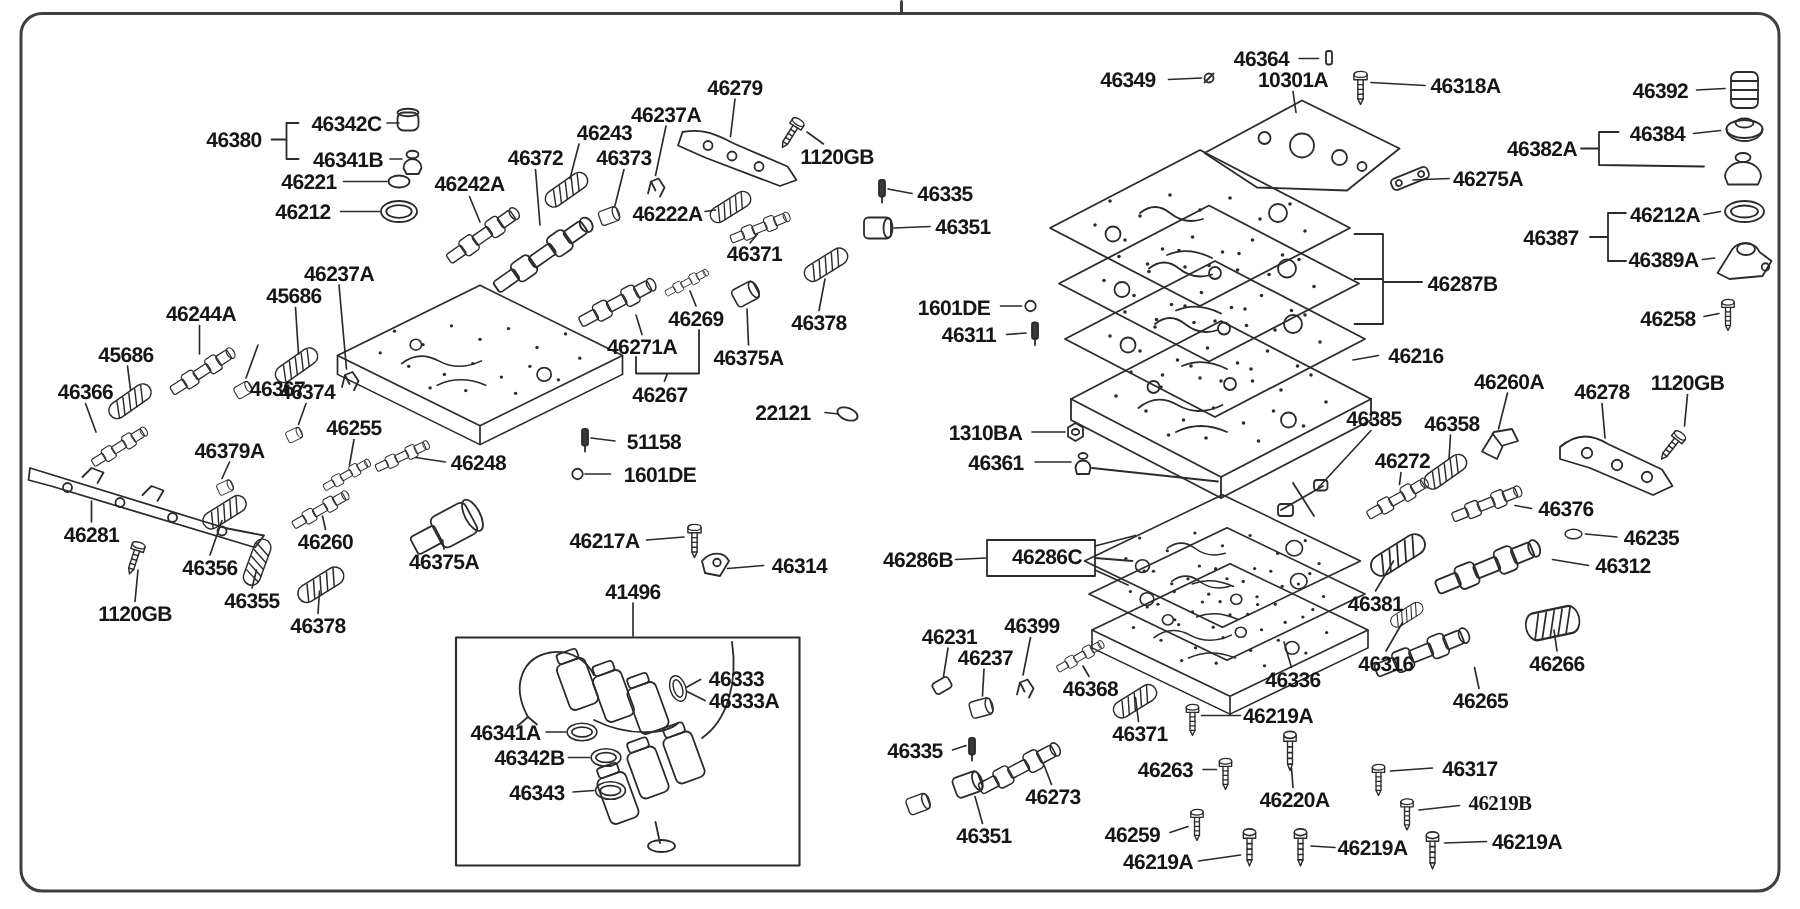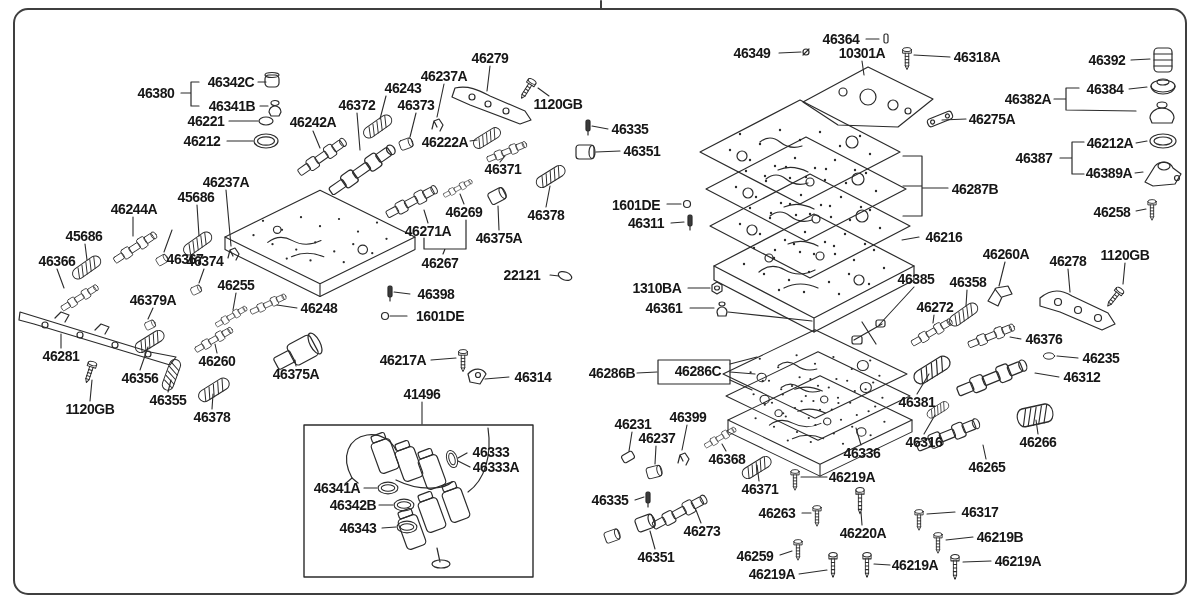--- a/index.html
+++ b/index.html
@@ -437,21 +437,21 @@
       <span class="lbl" style="left: 630px; top: 129px;">46335</span>
       <span class="lbl" style="left: 642px; top: 151px;">46351</span>
       <span class="lbl" style="left: 445px; top: 142px;">46222A</span>
       <span class="lbl" style="left: 503px; top: 169px;">46371</span>
       <span class="lbl" style="left: 464px; top: 212px;">46269</span>
       <span class="lbl" style="left: 546px; top: 215px;">46378</span>
       <span class="lbl" style="left: 428px; top: 231px;">46271A</span>
       <span class="lbl" style="left: 499px; top: 238px;">46375A</span>
       <span class="lbl" style="left: 440px; top: 263px;">46267</span>
       <span class="lbl" style="left: 522px; top: 275px;">22121</span>
-      <span class="lbl" style="left: 436px; top: 294px;">46398</span>
+      <span class="lbl" style="left: 436px; top: 294px;">51158</span>
       <span class="lbl" style="left: 440px; top: 316px;">1601DE</span>
       <span class="lbl" style="left: 226px; top: 182px;">46237A</span>
       <span class="lbl" style="left: 196px; top: 197px;">45686</span>
       <span class="lbl" style="left: 134px; top: 209px;">46244A</span>
       <span class="lbl" style="left: 185px; top: 222px; margin-top: 37px;">46367</span>
       <span class="lbl" style="left: 84px; top: 236px;">45686</span>
       <span class="lbl" style="left: 57px; top: 261px;">46366</span>
       <span class="lbl" style="left: 205px; top: 261px;">46374</span>
       <span class="lbl" style="left: 236px; top: 285px;">46255</span>
       <span class="lbl" style="left: 153px; top: 300px;">46379A</span>
@@ -513,17 +513,17 @@
       <span class="lbl" style="left: 610px; top: 500px;">46335</span>
       <span class="lbl" style="left: 702px; top: 531px;">46273</span>
       <span class="lbl" style="left: 656px; top: 557px;">46351</span>
       <span class="lbl" style="left: 777px; top: 513px;">46263</span>
       <span class="lbl" style="left: 852px; top: 477px;">46219A</span>
       <span class="lbl" style="left: 863px; top: 533px;">46220A</span>
       <span class="lbl" style="left: 755px; top: 556px;">46259</span>
       <span class="lbl" style="left: 772px; top: 574px;">46219A</span>
       <span class="lbl" style="left: 915px; top: 565px;">46219A</span>
       <span class="lbl" style="left: 980px; top: 512px;">46317</span>
-      <span class="lbl" style="left: 1000px; top: 537px;">46219B</span>
+      <span class="lbl" style="left: 1000px; top: 537px; font-family: Liberation Serif, serif;">46219B</span>
       <span class="lbl" style="left: 1018px; top: 561px;">46219A</span>
     </div>
 
 </div>
 
 </body></html>

